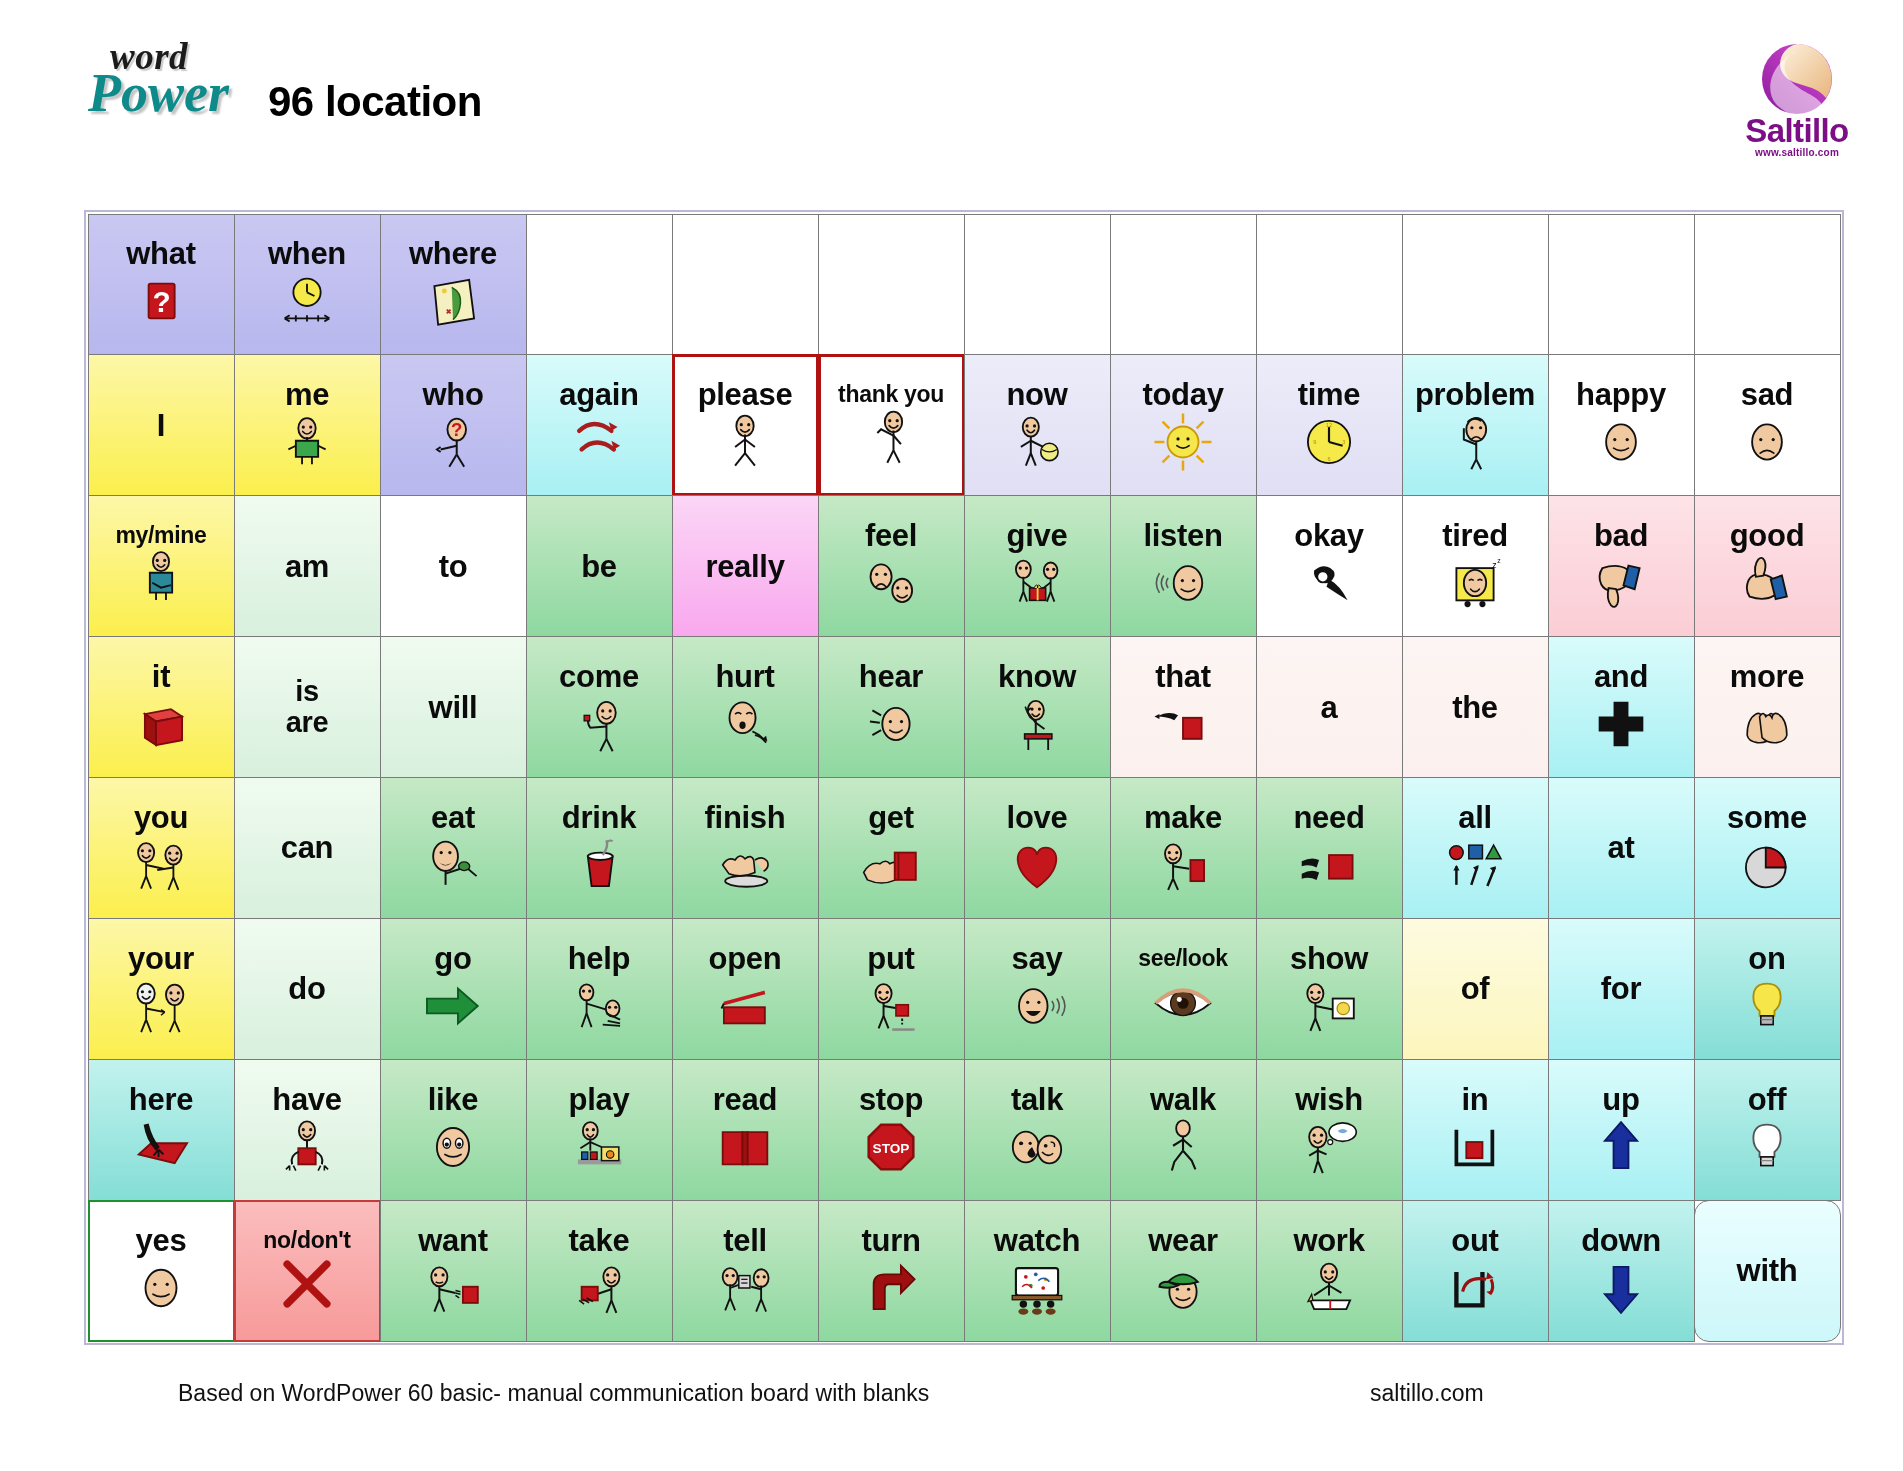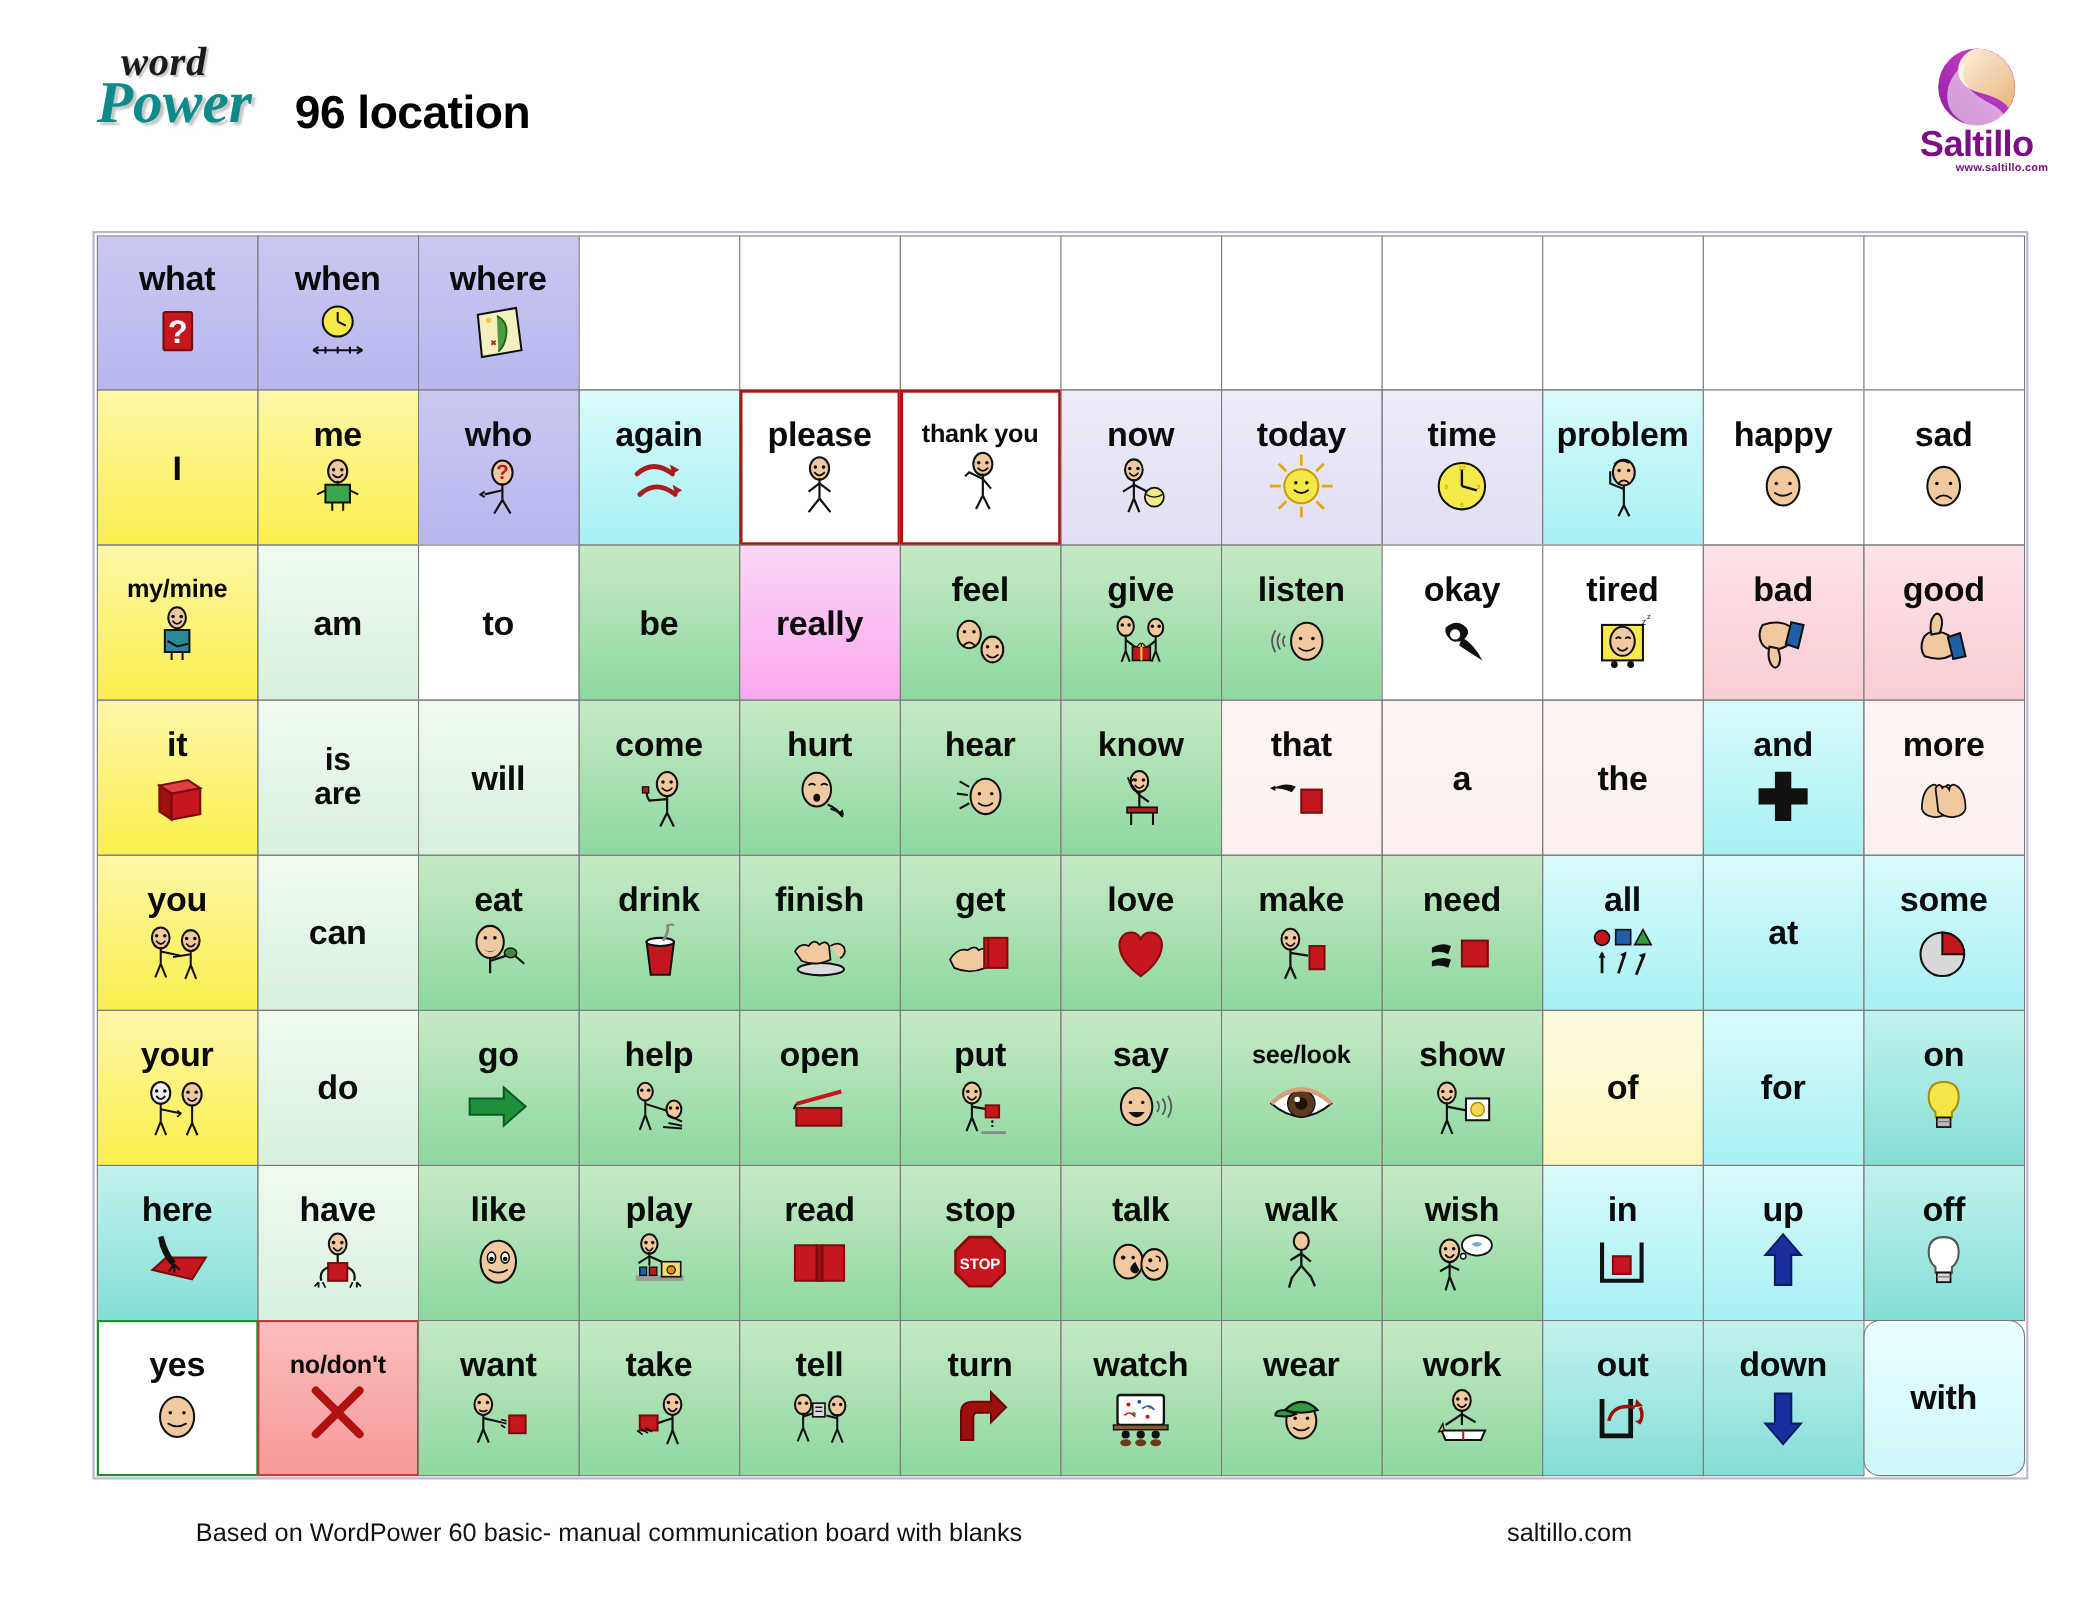--- a/index.html
+++ b/index.html
@@ -31,21 +31,21 @@
     font-size:42px;font-weight:bold;color:#000;
     letter-spacing:-.5px;
   }
   .saltillo{position:absolute;left:1732px;top:42px;width:130px;height:122px;}
   .salt-swoosh{position:absolute;left:28px;top:0;width:74px;height:74px;}
   .salt-name{
     position:absolute;left:0;top:70px;width:130px;text-align:center;
     font-size:33px;font-weight:bold;color:#7d0f86;letter-spacing:-.6px;
   }
   .salt-url{
-    position:absolute;left:0;top:105px;width:130px;text-align:right;
+    position:absolute;left:0;top:105px;width:130px;text-align:center;
     font-size:10px;font-weight:bold;color:#7d0f86;letter-spacing:.2px;
   }
 
   
   .board{
     position:absolute;left:84px;top:210px;
     width:1760px;height:1135px;
     border:2px solid #b9b9d6;
     background:#ffffff;
     box-sizing:border-box;

